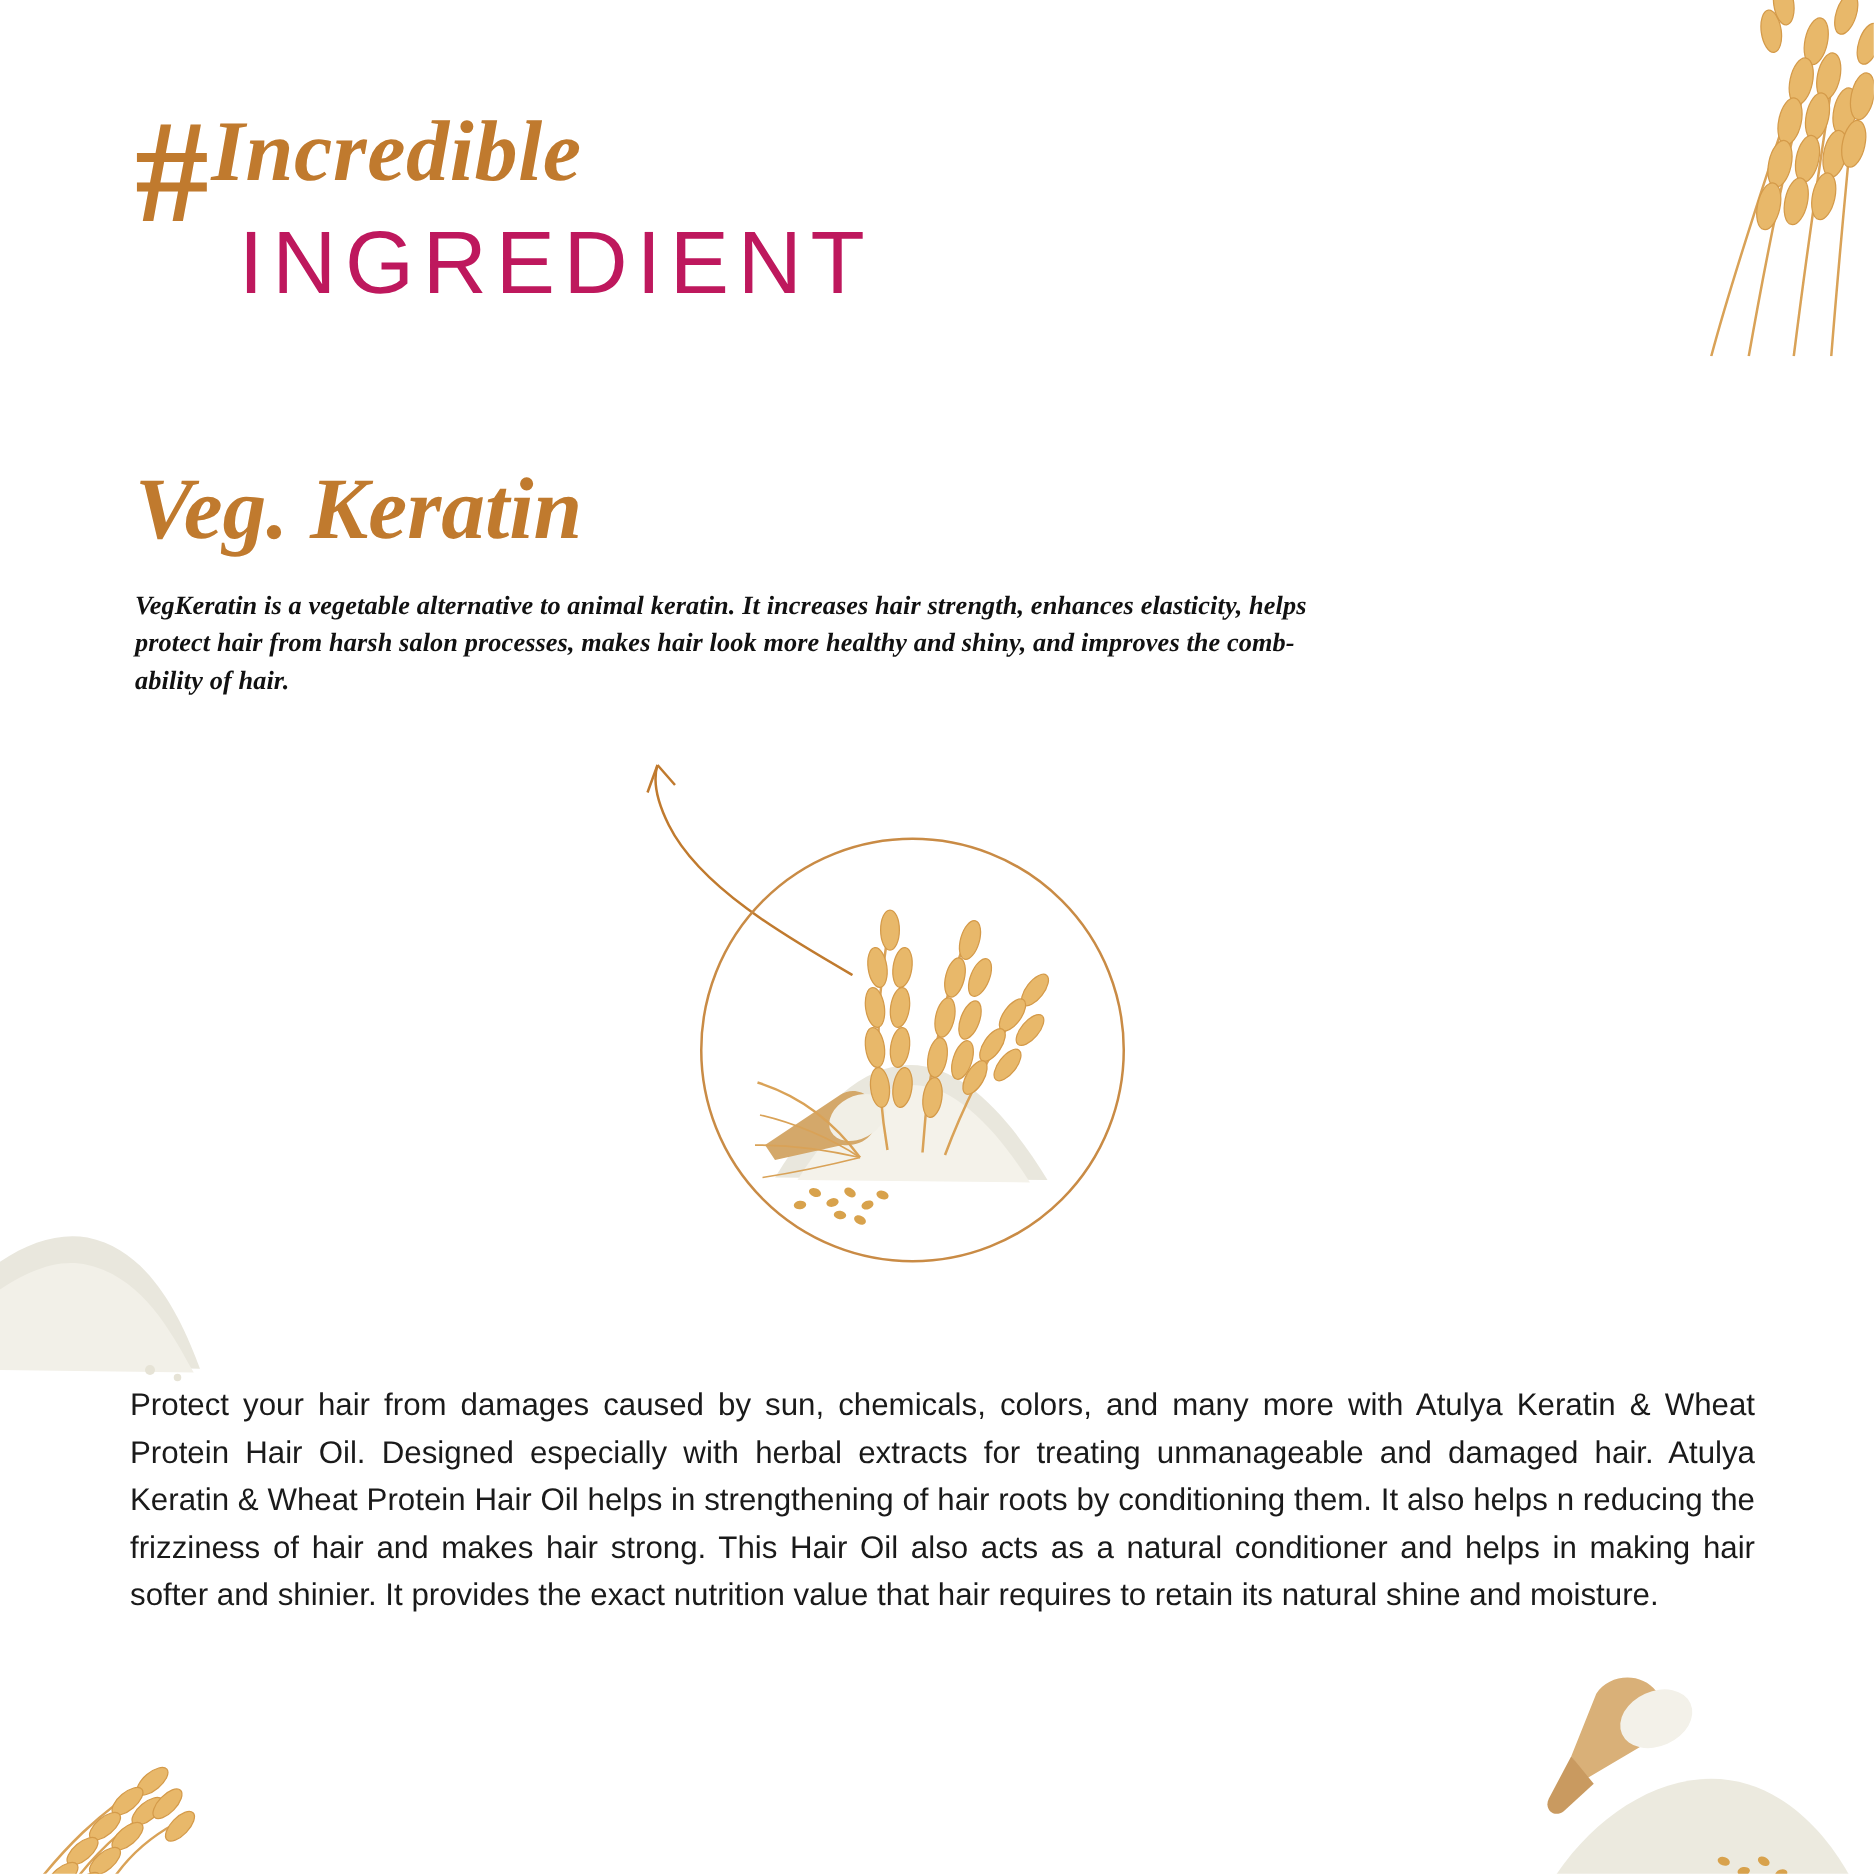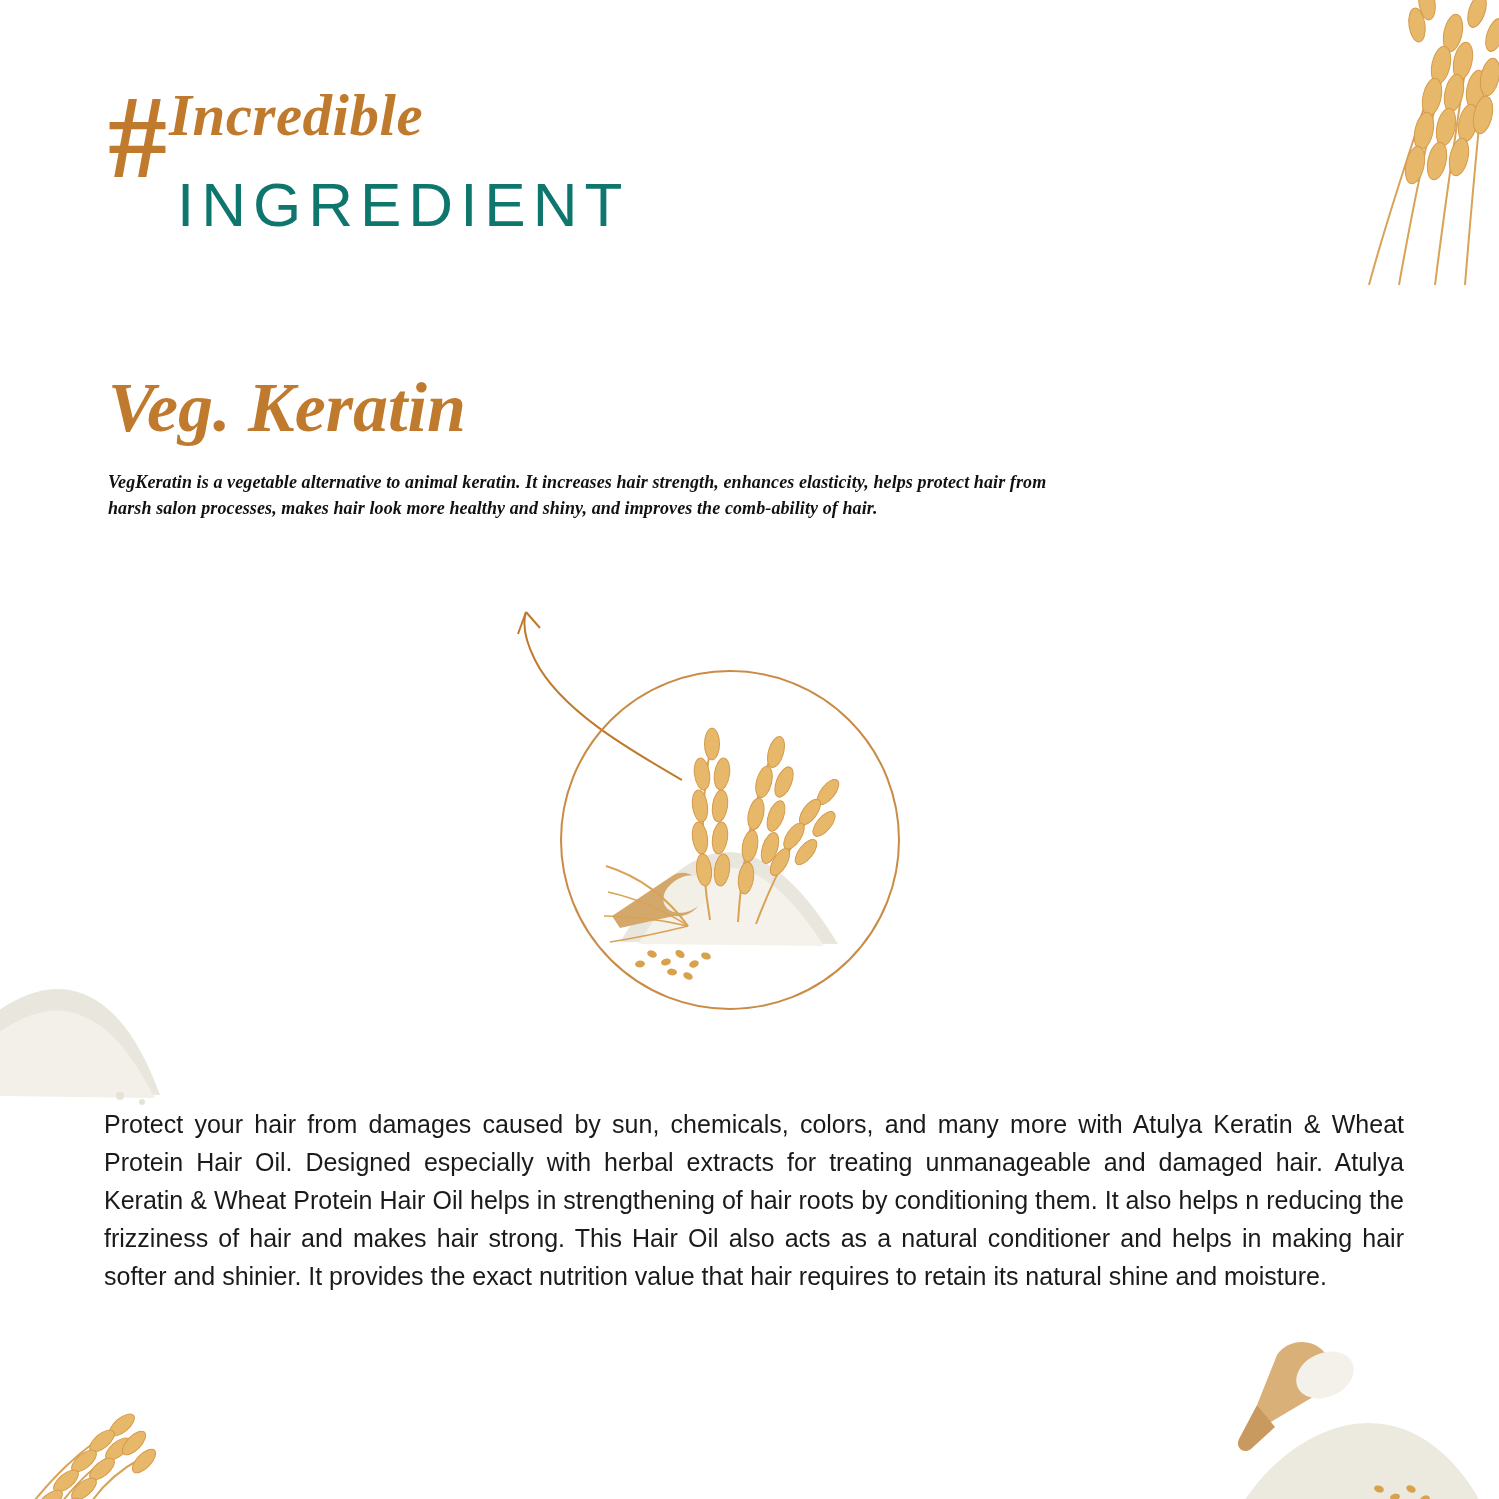--- a/index.html
+++ b/index.html
@@ -40,47 +40,47 @@
     font-weight: bold;
     font-size: 118px;
     line-height: 0.95;
     letter-spacing: -2px;
   }
   .hash-word-1 {
     color: #c07a2e;
     font-family: "Liberation Serif", serif;
     font-style: italic;
     font-weight: bold;
-    font-size: 59px;
+    font-size: 69px;
     line-height: 1.15;
     letter-spacing: 0.5px;
     margin-left: 4px;
   }
   .hash-line-2 {
     position: absolute;
     left: 0;
     top: 78px;
     display: flex;
     align-items: flex-start;
   }
   .hash-mark-2 {
     color: #c07a2e;
     font-family: "Liberation Serif", serif;
     font-weight: bold;
     font-size: 118px;
     line-height: 0.95;
     letter-spacing: -2px;
   }
   .hash-word-2 {
-    color: #0f766e;
+    color: #be185d;
     font-family: "Liberation Sans", sans-serif;
-    font-size: 62px;
+    font-size: 71px;
     letter-spacing: 7px;
     line-height: 1.45;
-    margin-left: 12px;
+    margin-left: 26px;
     font-weight: 400;
   }
 
   
   .ingredient-title {
     position: absolute;
     left: 108px;
     top: 368px;
     color: #c07a2e;
     font-family: "Liberation Serif", serif;
@@ -91,21 +91,21 @@
   }
 
   .ingredient-desc {
     position: absolute;
     left: 108px;
     top: 470px;
     width: 980px;
     font-family: "Liberation Serif", serif;
     font-style: italic;
     font-weight: bold;
-    font-size: 18px;
+    font-size: 21px;
     line-height: 1.42;
     color: #111111;
     letter-spacing: 0.1px;
   }
 
   
   .circle-wrap {
     position: absolute;
     left: 560px;
     top: 670px;

